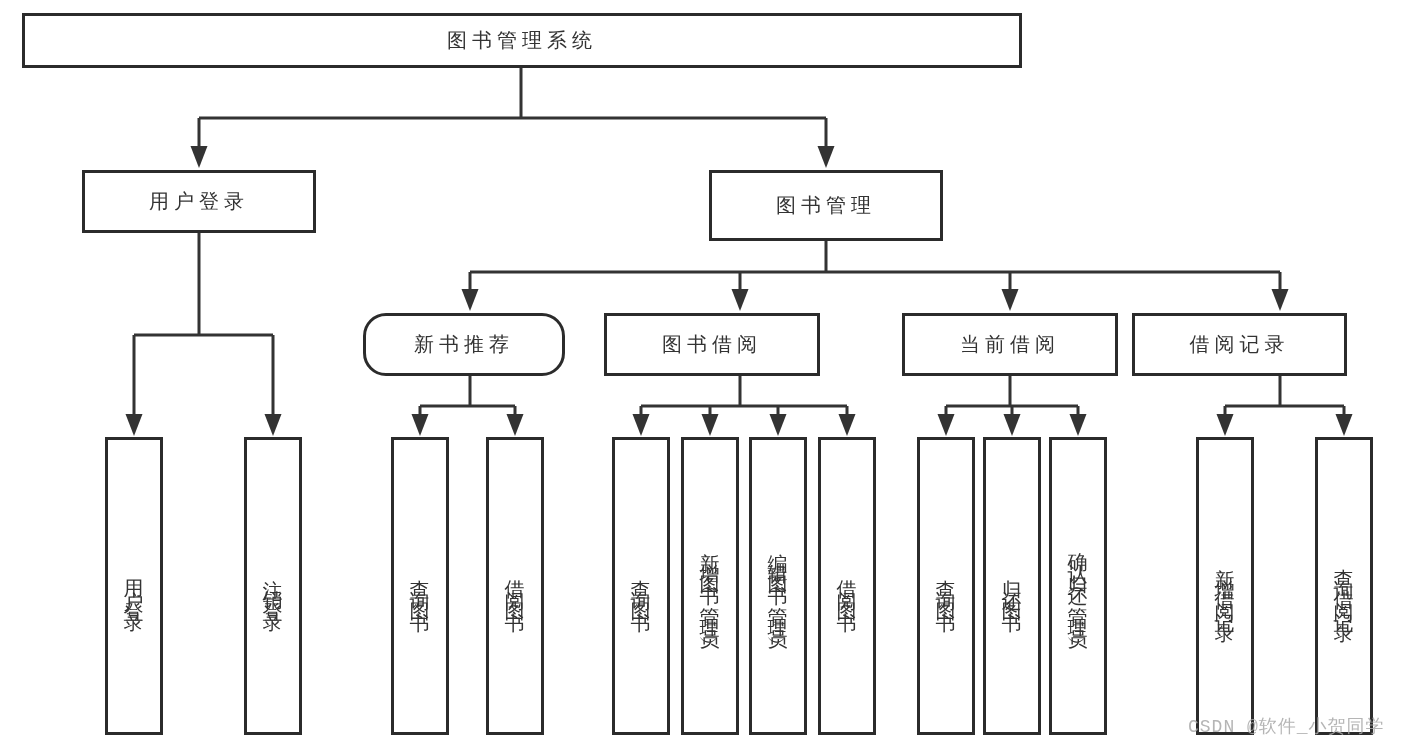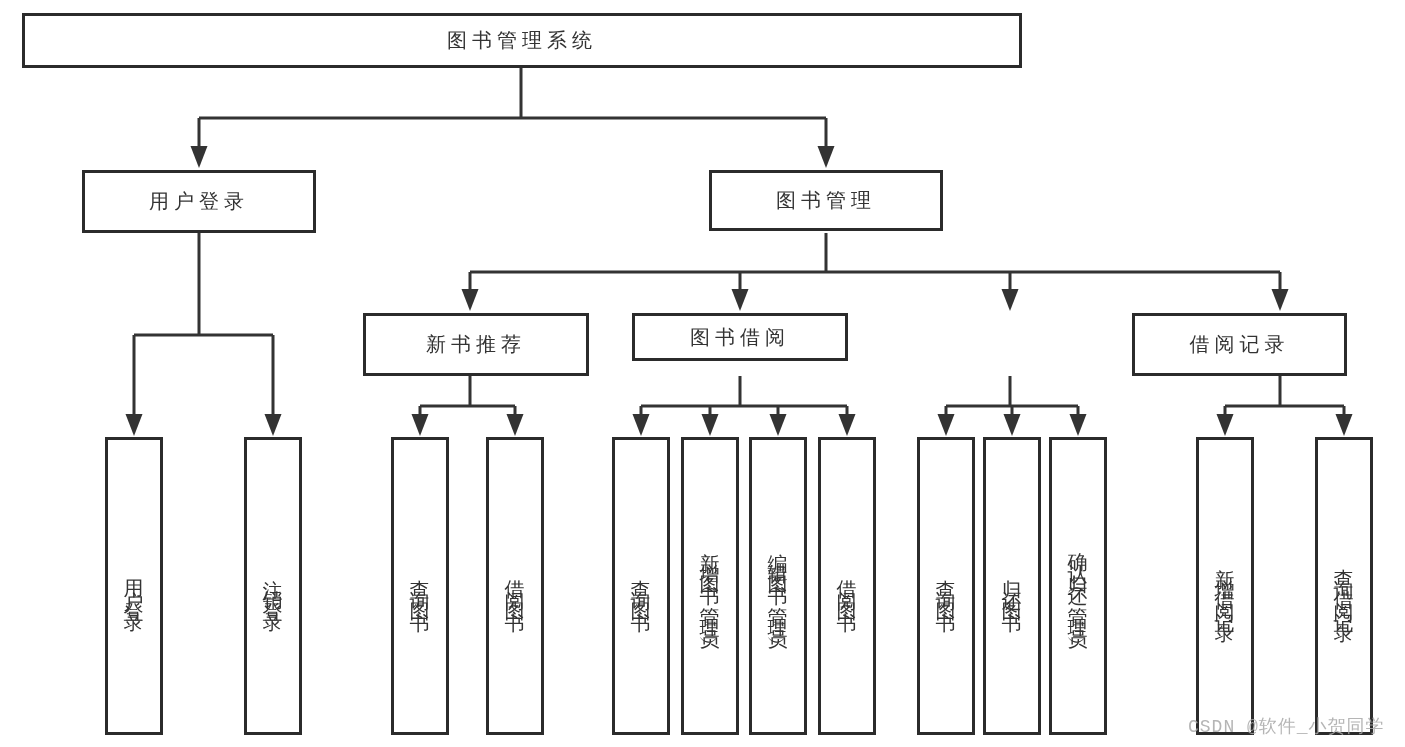--- a/index.html
+++ b/index.html
@@ -97,24 +97,25 @@
       <polygon points="1003.5,414 1020.5,414 1012,436"></polygon>
       <polygon points="1069.5,414 1086.5,414 1078,436"></polygon>
       <polygon points="1216.5,414 1233.5,414 1225,436"></polygon>
       <polygon points="1335.5,414 1352.5,414 1344,436"></polygon>
     </g>
   </svg>
 
   <div class="box h-label" style="left:22px; top:13px; width:1000px; height:55px;">图书管理系统</div>
 
   <div class="box h-label" style="left:82px; top:170px; width:234px; height:63px;">用户登录</div>
-  <div class="box h-label" style="left:709px; top:170px; width:234px; height:61px;">图书管理</div>
+  <div class="box h-label" style="left:709px; top:170px; width:234px; height:71px;">图书管理</div>
 
-  <div class="box h-label" style="left:363px; top:313px; width:226px; height:63px;">新书推荐</div>
-  <div class="box h-label" style="left:632px; top:313px; width:216px; height:48px;">图书借阅</div>
+  <div class="box h-label" style="left:363px; top:313px; width:202px; height:63px;border-radius:23px;">新书推荐</div>
+  <div class="box h-label" style="left:604px; top:313px; width:216px; height:63px;">图书借阅</div>
+  <div class="box h-label" style="left:902px; top:313px; width:216px; height:63px;">当前借阅</div>
   <div class="box h-label" style="left:1132px; top:313px; width:215px; height:63px;">借阅记录</div>
 
   <div class="box v-label" style="left:105px; top:437px; width:58px; height:298px;">用户登录</div>
   <div class="box v-label" style="left:244px; top:437px; width:58px; height:298px;">注销登录</div>
 
   <div class="box v-label" style="left:391px; top:437px; width:58px; height:298px;">查询图书</div>
   <div class="box v-label" style="left:486px; top:437px; width:58px; height:298px;">借阅图书</div>
 
   <div class="box v-label" style="left:612px; top:437px; width:58px; height:298px;">查询图书</div>
   <div class="box v-label" style="left:681px; top:437px; width:58px; height:298px;">新增图书（管理员）</div>

